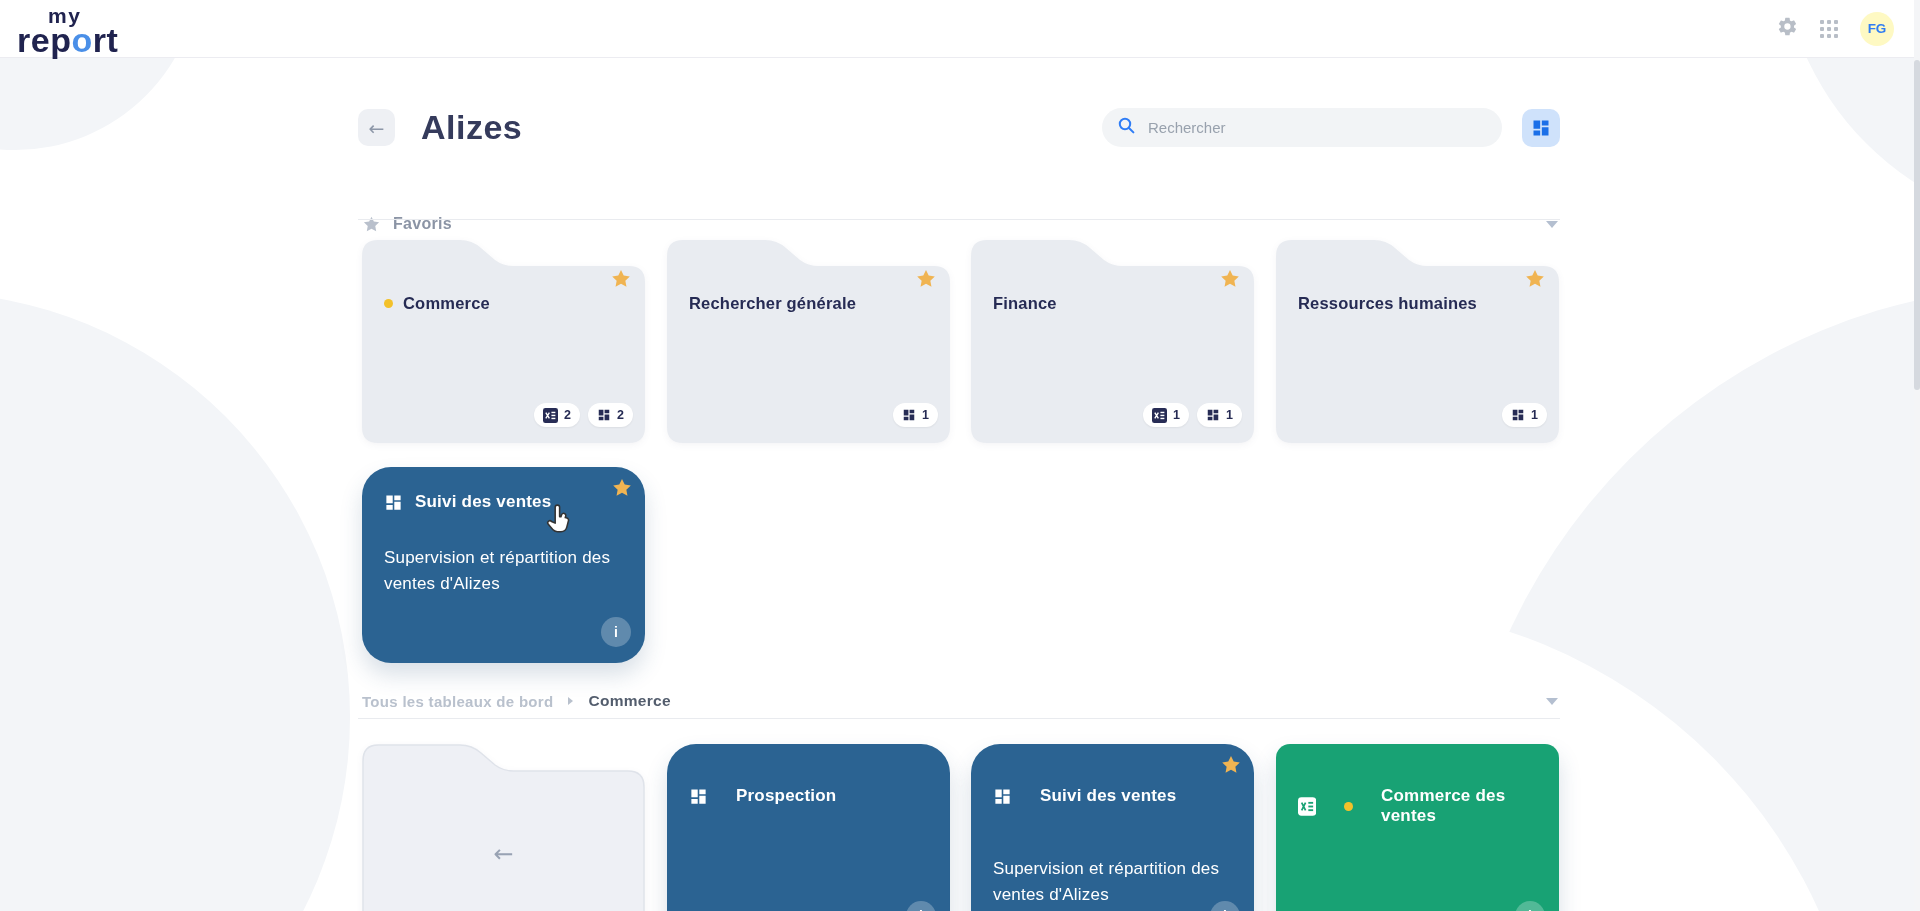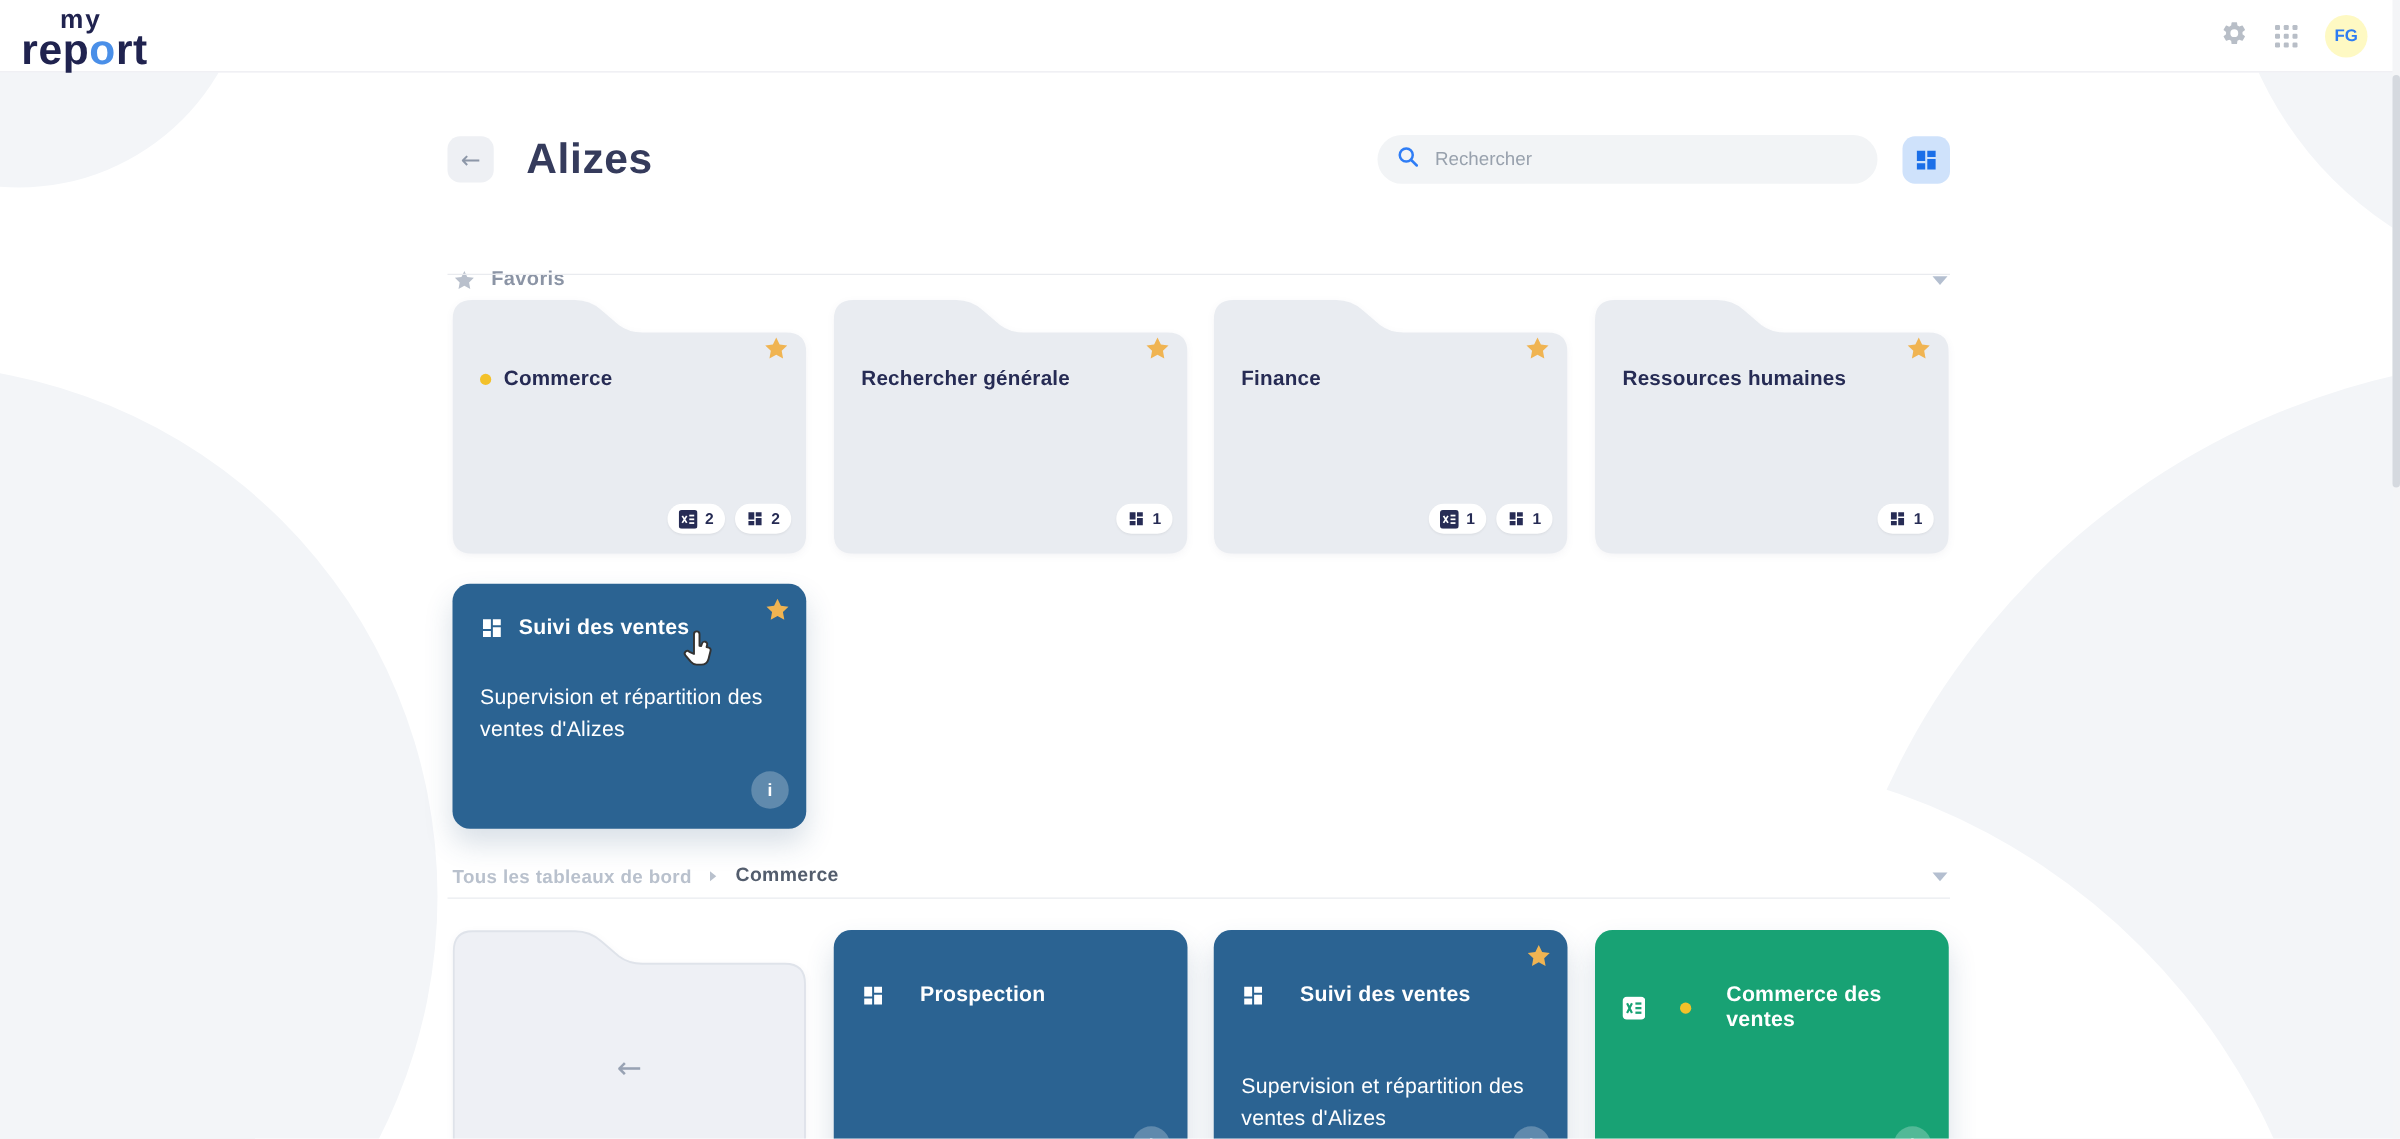--- a/index.html
+++ b/index.html
@@ -62,21 +62,21 @@
   .f-title{font-size:16.5px;font-weight:bold;color:#262b54;letter-spacing:.2px;}
   .card-star{position:absolute;top:28px;right:13px;}
   .badges{position:absolute;right:12px;bottom:16px;display:flex;gap:8px;}
   .badge{height:24px;background:#fff;border-radius:12px;display:flex;align-items:center;gap:6px;
          padding:0 9px;font-size:12.5px;font-weight:bold;color:#262b54;
          box-shadow:0 1px 2px rgba(0,0,0,.06);}
 
   
   .dash-card{position:absolute;width:283px;height:196px;border-radius:14px;color:#fff;z-index:3;
              box-shadow:0 12px 22px rgba(43,84,123,.18);}
-  .blue{background:#2b6392;}
+  .blue{background:#2b6392;border-radius:29px;}
   .green{background:#18a274;}
   .dash-head{position:absolute;left:22px;top:25px;display:flex;align-items:center;gap:12px;}
   .dash-title{font-size:17px;font-weight:bold;letter-spacing:.2px;}
   .dash-desc{position:absolute;left:22px;top:78px;width:228px;font-size:17px;line-height:1.5;
              font-weight:400;letter-spacing:.2px;}
   .dash-card .card-star{top:10px;right:12px;}
   .info-btn{position:absolute;right:14px;bottom:16px;width:30px;height:30px;border-radius:50%;
             background:rgba(255,255,255,.25);display:flex;align-items:center;justify-content:center;
             color:#fff;font-weight:bold;font-size:14px;}
   .info-btn::after{content:"i";}

